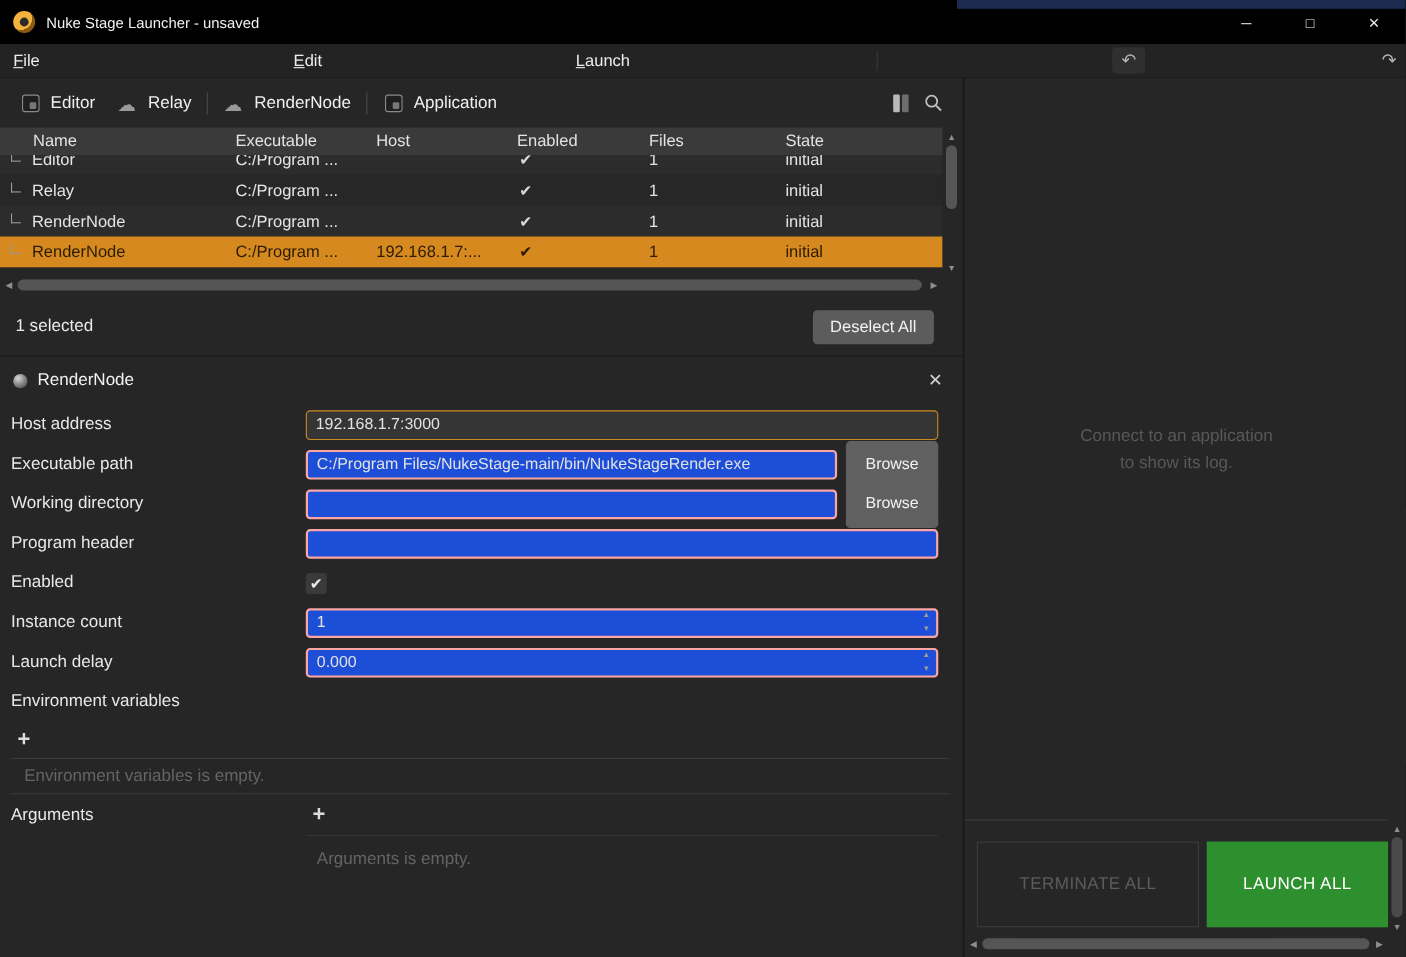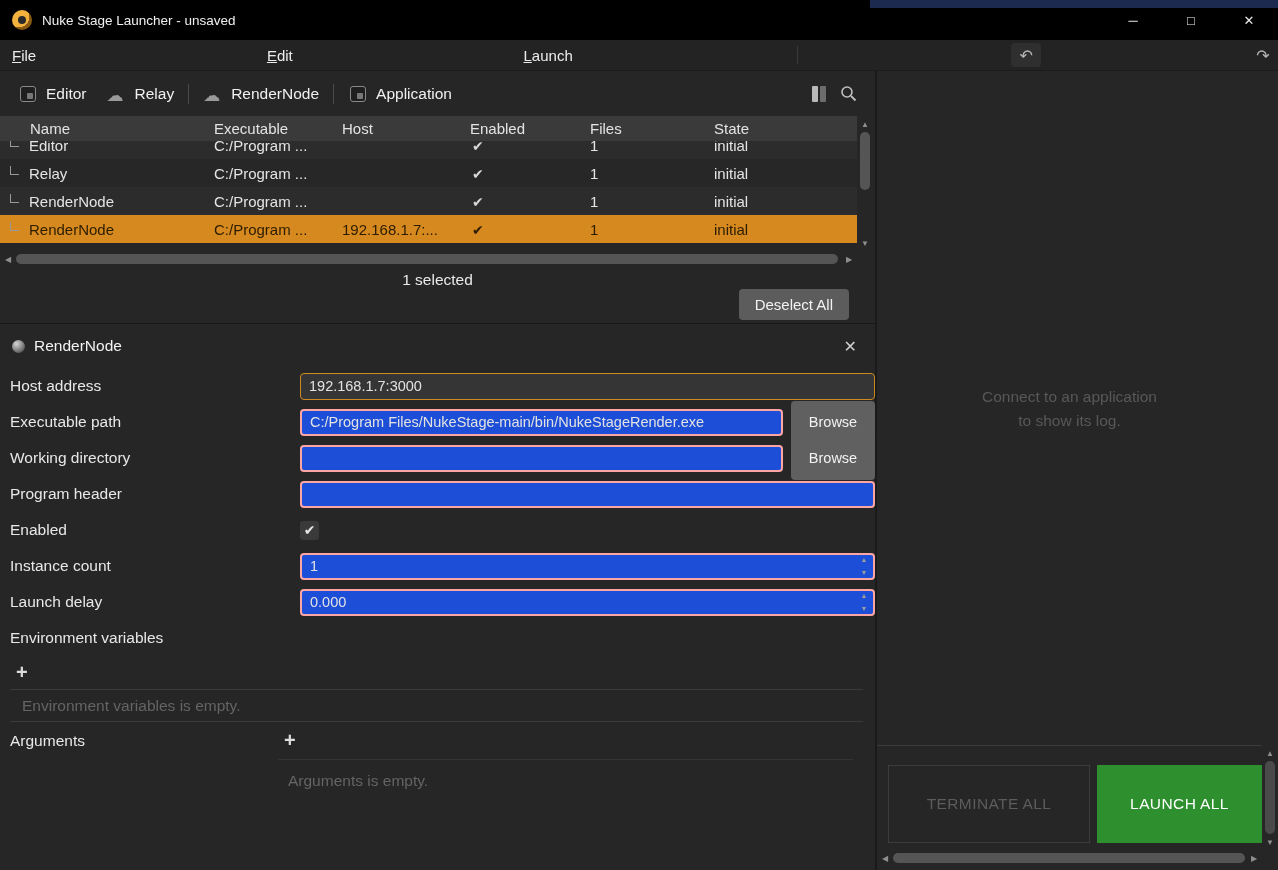--- a/index.html
+++ b/index.html
@@ -72,34 +72,34 @@
   .tbl-vscroll { position:absolute; top:45px; left:857px; width:16px; height:135px; background:#262626; }
   .tbl-vscroll .up { position:absolute; top:2px; left:0; width:16px; height:12px; }
   .tbl-vscroll .dn { position:absolute; bottom:2px; left:0; width:16px; height:12px; }
   .tbl-vscroll .thumb { position:absolute; top:16px; left:3px; width:10px; height:58px; background:#555; border-radius:5px; }
   .tbl-hscroll { position:absolute; top:180px; left:0; width:857px; height:16px; background:#262626; }
   .tbl-hscroll .lf { position:absolute; left:2px; top:0; width:12px; height:16px; }
   .tbl-hscroll .rt { position:absolute; right:2px; top:0; width:12px; height:16px; }
   .tbl-hscroll .thumb { position:absolute; left:16px; top:3px; width:822px; height:10px; background:#555; border-radius:5px; }
   
   .selectbar { position:absolute; top:200px; left:0; width:875px; height:52px;
-    display:flex; align-items:center; padding:0 14px;flex-direction:column; }
+    display:flex; align-items:center; padding:0 14px; }
   .sel-count { font-size:15.5px; color:#eaeaea; }
   .deselect-btn { margin-left:auto; margin-right:12px; background:#5c5c5c; color:#f2f2f2;
     border:none; border-radius:4px; font-size:15px; padding:7px 16px; font-family:inherit; }
   .sel-divider { position:absolute; top:252px; left:0; width:875px; height:1px; background:#191919; }
   
   .detail-header { position:absolute; top:256px; left:0; width:875px; height:38px;
     display:flex; align-items:center; padding:0 12px; }
   .status-dot { width:13px; height:13px; border-radius:50%;
     background: radial-gradient(circle at 35% 30%, #d6d6d6, #5c5c5c 75%); margin-right:9px; }
   .detail-title { font-size:15.5px; color:#f2f2f2; }
   .detail-close { margin-left:auto; margin-right:6px; color:#d0d0d0; font-size:16px; }
   .form { position:absolute; top:297px; left:0; width:875px; }
-  .frow { height:36px; display:flex; align-items:center;justify-content:space-between; }
+  .frow { height:36px; display:flex; align-items:center; }
   .flabel { width:278px; padding-left:10px; font-size:15.5px; color:#e8e8e8; }
   .fctrl { width:575px; display:flex; align-items:center; gap:8px; }
   .tinput { flex:1; height:27px; background:#1d4ed8; border:2px solid #fca5a5; border-radius:4px;
     color:#e2e2e2; font-size:14.5px; padding:0 8px; font-family:inherit; outline:none; }
   .tinput.focused { border:1px solid #cf8a1f; background:#353535; }
   .browse-btn { width:84px; height:43px; background:#606060; color:#f2f2f2; border:none;
     border-radius:4px; font-size:14.5px; font-family:inherit; }
   .checkbox { width:19px; height:19px; background:#3a3a3a; border-radius:3px;
     display:flex; align-items:center; justify-content:center; color:#e8e8e8; font-size:14px; }
   .spinwrap { position:relative; flex:1; display:flex; }

